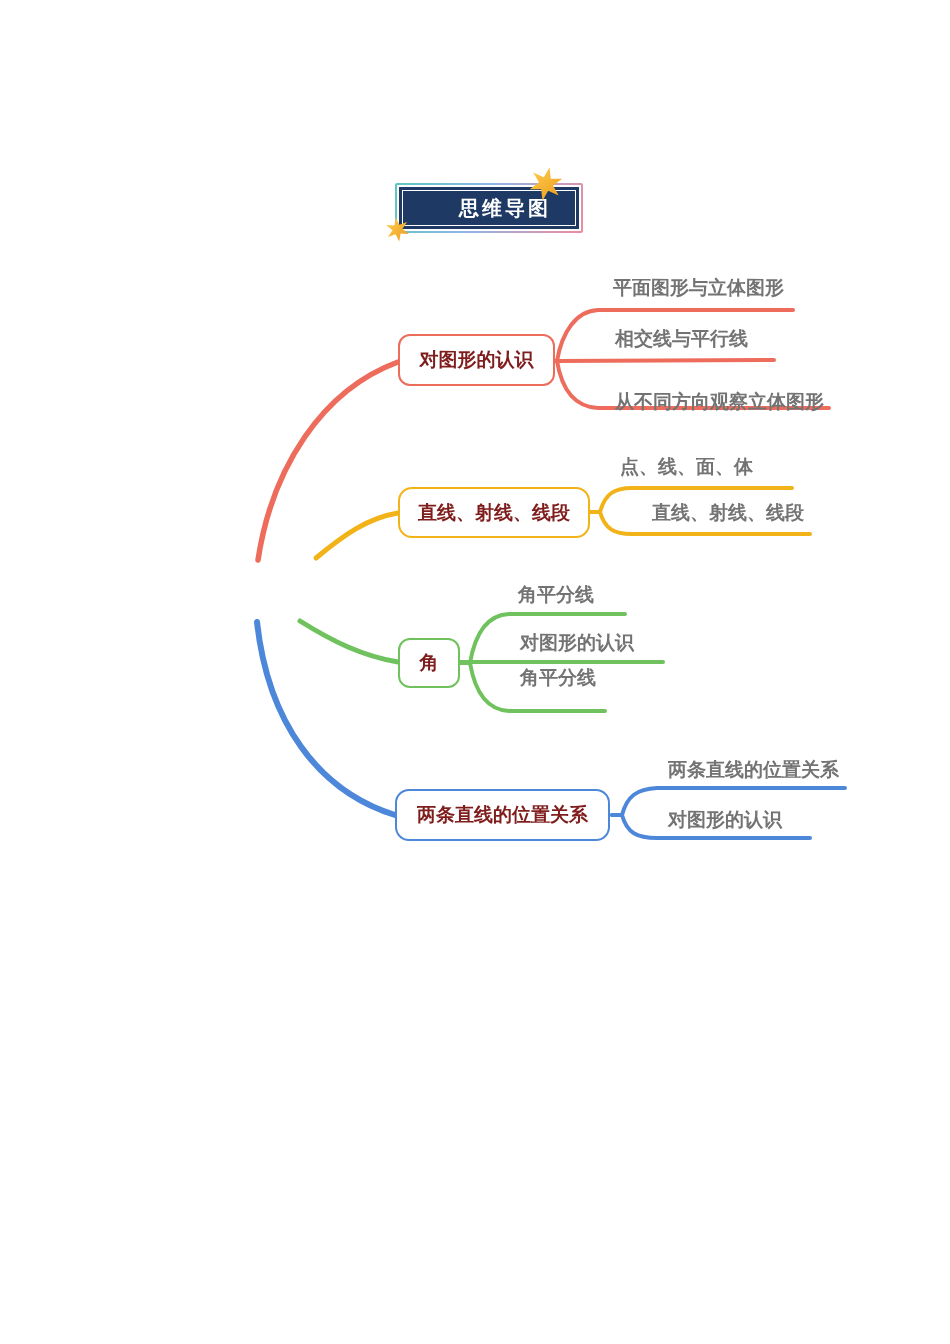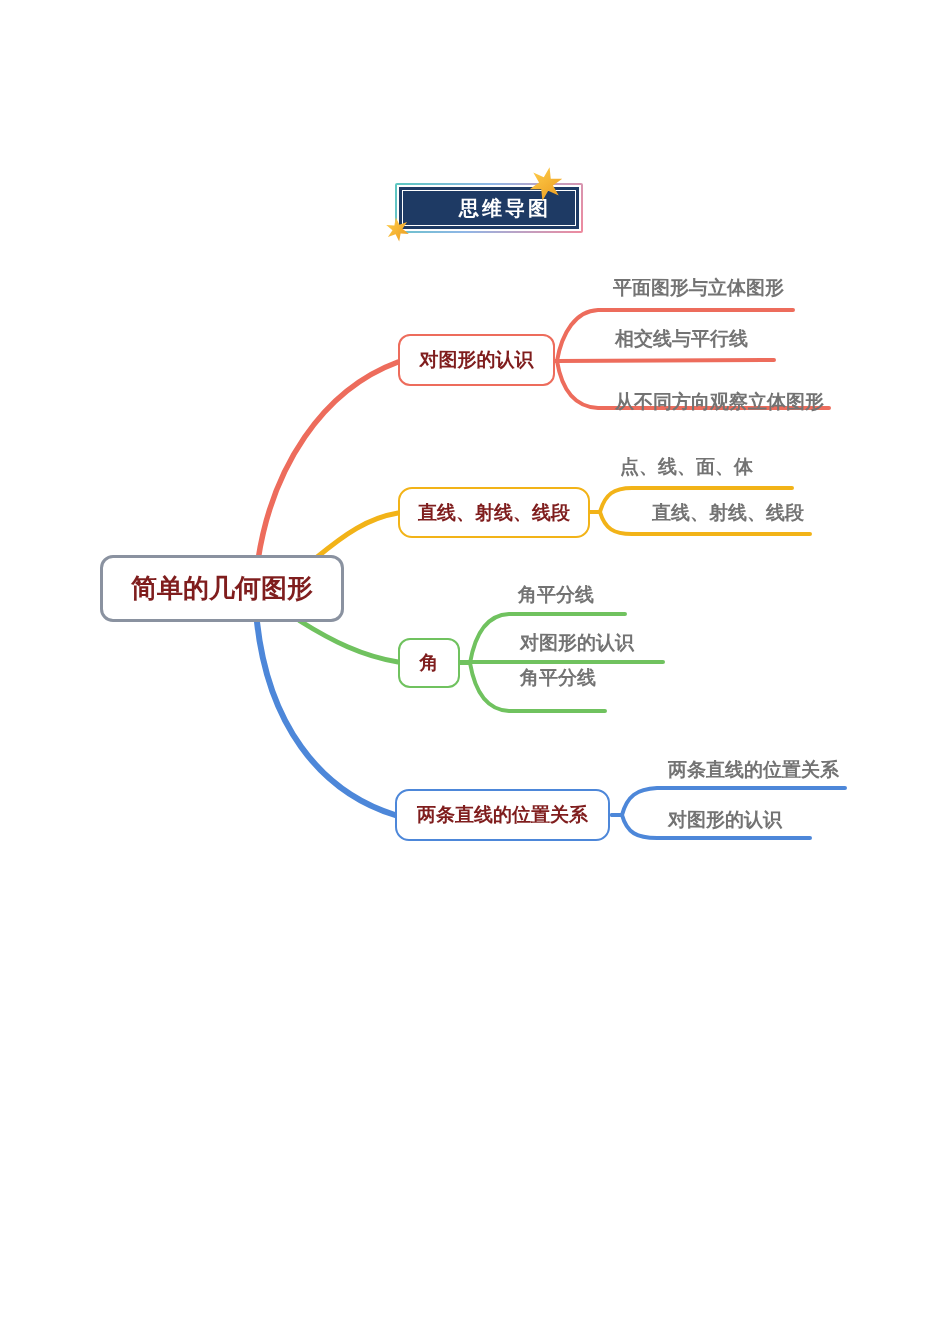--- a/index.html
+++ b/index.html
@@ -102,21 +102,20 @@
       <path d="M 459,663 L 470,663 C 475,692 487,710 509,711 L 605,711" stroke-width="4" stroke="#70c25f"></path>
     </g>
 
     <g stroke-linecap="round">
       <path d="M 257,622 C 268,722 318,791 395,815" stroke-width="6" stroke="#4d87d9"></path>
       <path d="M 612,815 L 622,815 C 627,796 637,789 657,788 L 845,788" stroke-width="4" stroke="#4d87d9"></path>
       <path d="M 612,815 L 622,815 C 627,833 637,838 657,838 L 810,838" stroke-width="4" stroke="#4d87d9"></path>
     </g>
   </svg>
 
-  <div class="node node-root">简单的几何图形</div>
   <div class="node node-b1" style="border-color: rgb(237, 108, 92);">对图形的认识</div>
   <div class="node node-b2" style="border-color: rgb(242, 179, 24);">直线、射线、线段</div>
   <div class="node node-b3" style="border-color: rgb(112, 194, 95);">角</div>
   <div class="node node-b4" style="border-color: rgb(77, 135, 217);">两条直线的位置关系</div>
 
   <div class="leaf" style="left:613px;top:276px">平面图形与立体图形</div>
   <div class="leaf" style="left:615px;top:327px">相交线与平行线</div>
   <div class="leaf" style="left:615px;top:390px">从不同方向观察立体图形</div>
 
   <div class="leaf" style="left:620px;top:455px">点、线、面、体</div>

